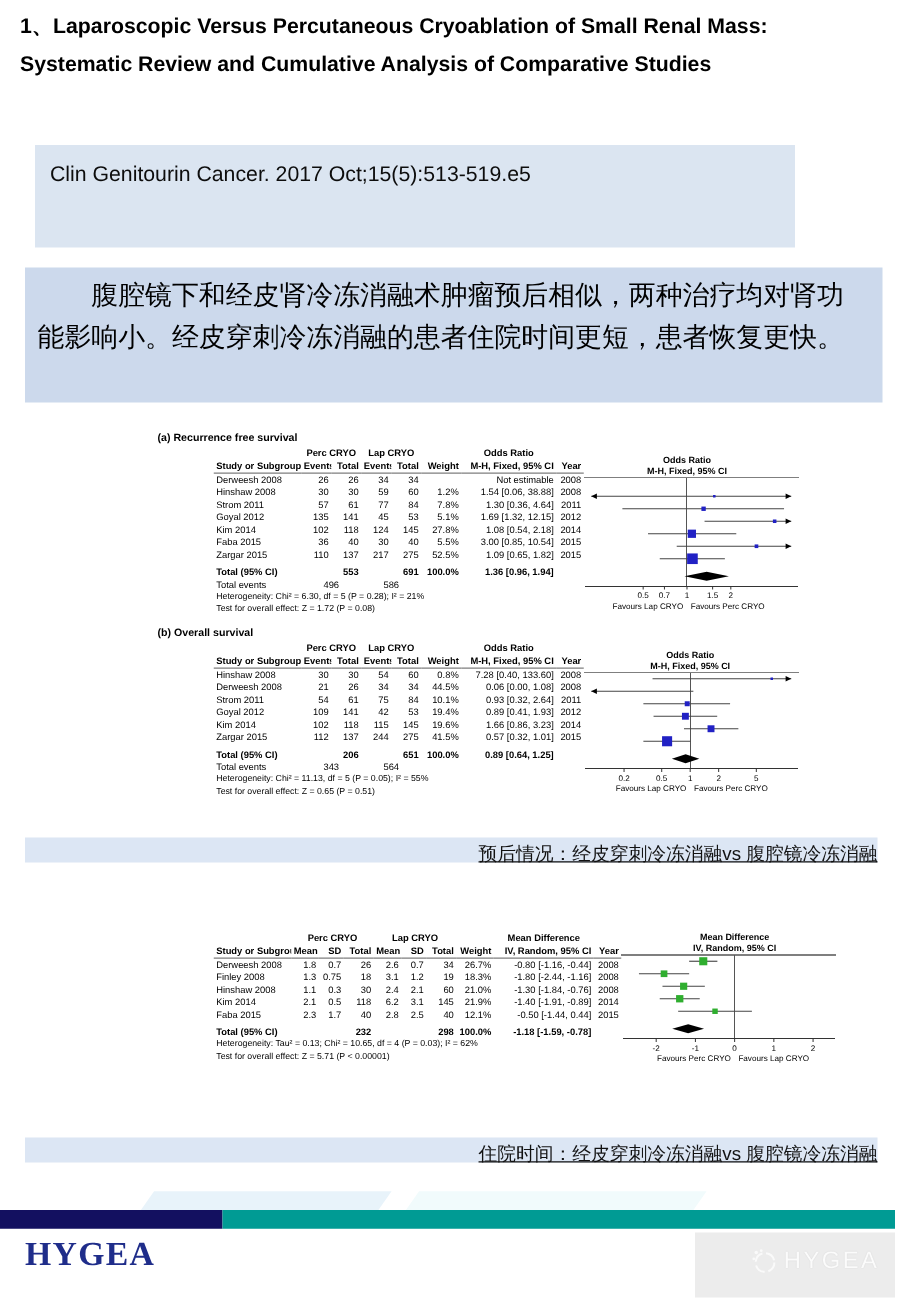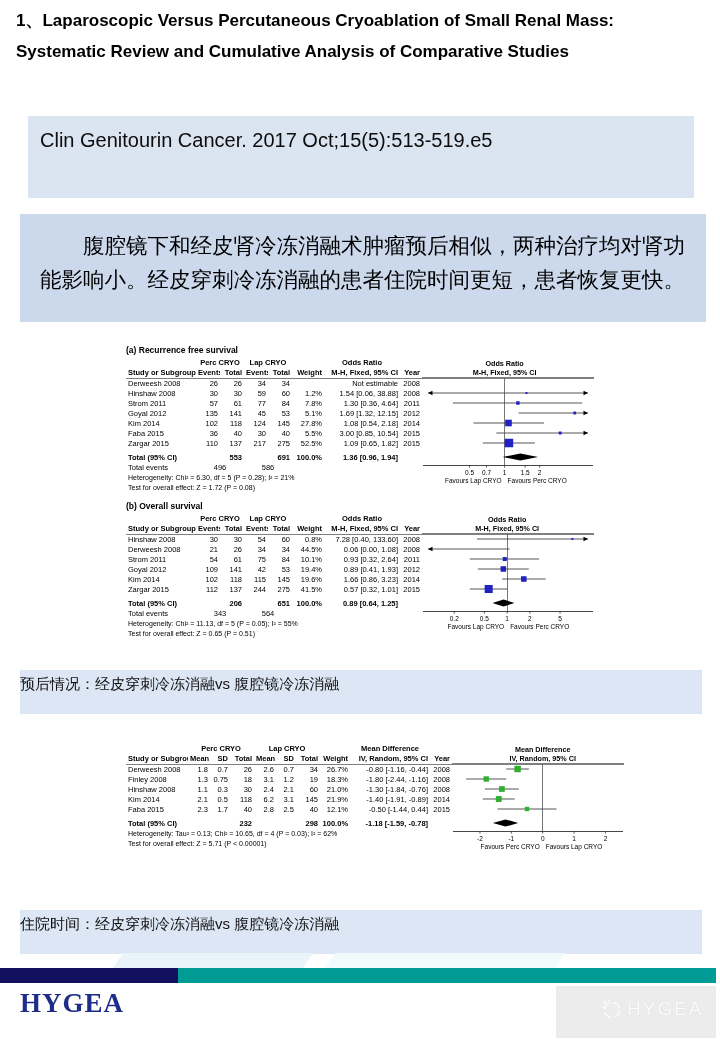--- a/index.html
+++ b/index.html
@@ -7,39 +7,39 @@
     position:relative;width:720px;height:1040px;background:#ffffff;
     font-family:"Liberation Sans","DejaVu Sans",sans-serif;color:#000;overflow:hidden;
   }
   .abs{position:absolute;}
   
   .slide-title{
     left:16px;top:5px;width:692px;
     font-size:17px;font-weight:bold;line-height:31px;color:#000;
   }
   .cite-box{
-    left:28px;top:116px;width:666px;height:82px;
+    left:28px;top:116px;width:608px;height:82px;
     background:#dbe5f1;padding:9px 0 0 12px;box-sizing:border-box;
-    font-size:20px;line-height:30px;color:#0d0d0d;
+    font-size:17px;line-height:30px;color:#0d0d0d;
   }
   .summary-box{
     left:20px;top:214px;width:686px;height:108px;
     background:#ccd9ec;padding:5px 10px 0 10px;box-sizing:border-box;
     font-size:21.5px;line-height:34px;color:#000;
   }
-  .summary-box p{margin:10px;text-indent:2em;}
+  .summary-box p{margin:0;text-indent:2em;}
   
   .caption-bar{
-    left:20px;width:682px;height:44px;background:#dce6f4;
-    font-size:15px;line-height:28px;text-align:left;color:#111;
+    left:20px;width:682px;height:20px;background:#dce6f4;
+    font-size:15px;line-height:28px;text-align:right;color:#111;text-decoration:underline;
   }
   
   .fplot{left:126px;}
   .fp-title{font-size:8.5px;font-weight:bold;height:14px;line-height:12px;}
-  .fp-body{display:flex;align-items:flex-start;}
+  .fp-body{display:flex;align-items:center;margin-left:45px;}
   table.ftable{border-collapse:collapse;table-layout:fixed;font-size:7.5px;line-height:10px;}
   table.ftable td,table.ftable th{padding:0 2px;overflow:hidden;white-space:nowrap;height:10px;font-weight:normal;}
   table.ftable thead th{font-weight:bold;}
   table.ftable thead{border-bottom:1.2px solid #7f7f7f;}
   td.num,th.num{text-align:right;}
   td.ci,th.ci{text-align:right;}
   td.study,th.study{text-align:left;}
   th.grp{text-align:center;}
   tr.bold td{font-weight:bold;}
   tr.spacer td{height:4px;}

